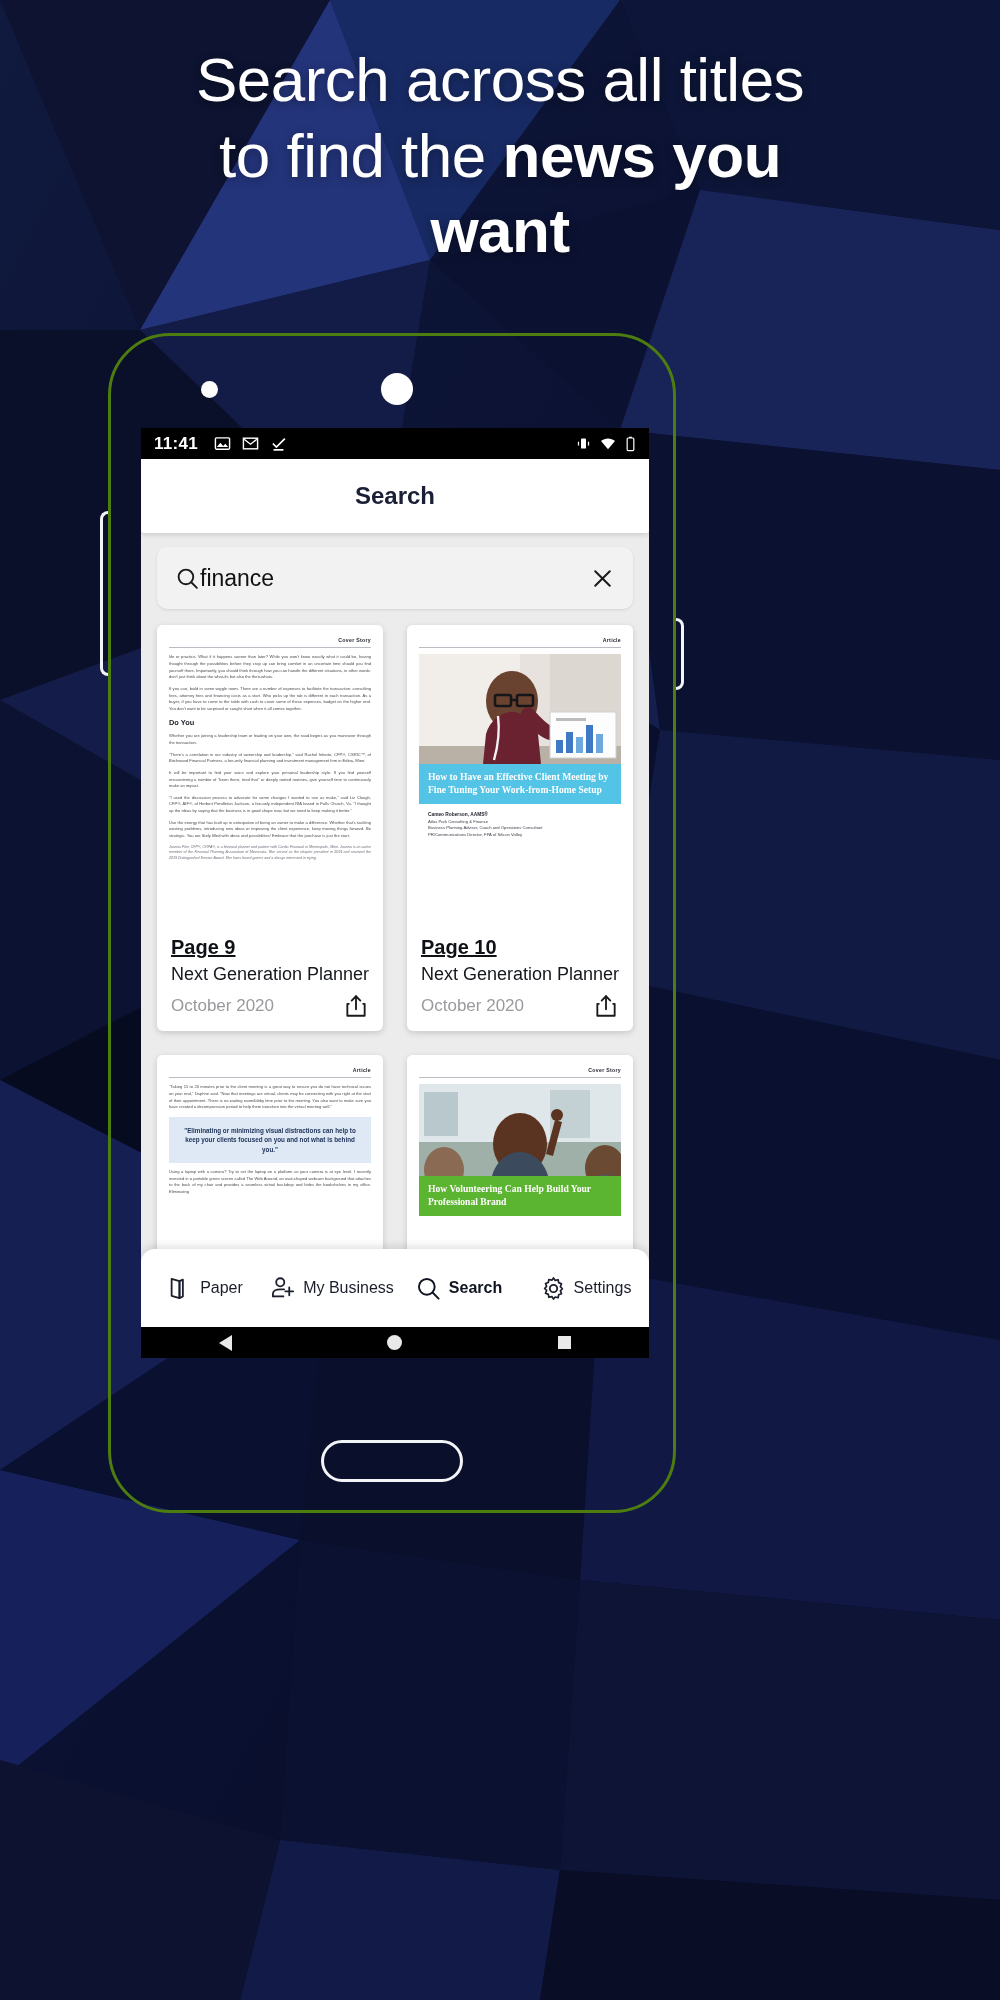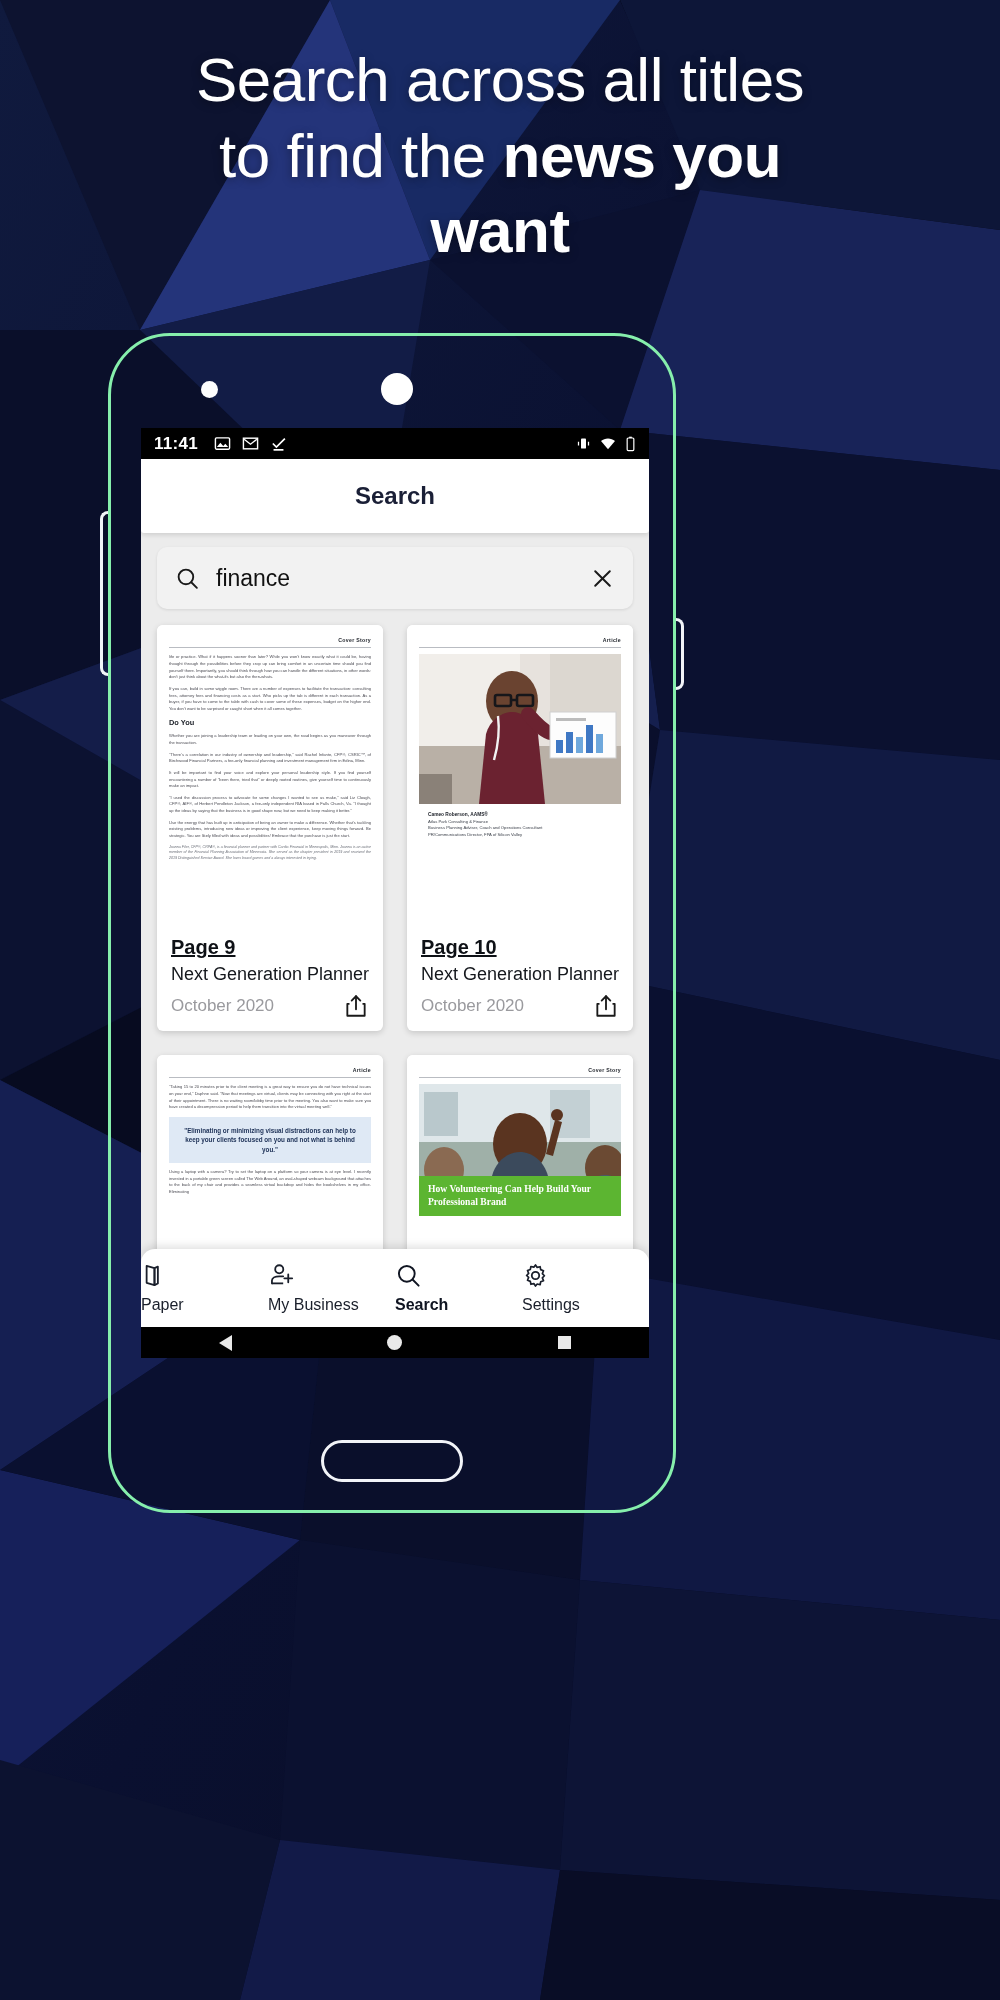--- a/index.html
+++ b/index.html
@@ -26,21 +26,21 @@
     letter-spacing: -0.5px;
     text-shadow: 0 2px 10px rgba(0,0,0,.35);
   }
   .headline b { font-weight: 700; }
 
   
   .phone {
     position: absolute;
     left: 108px; top: 333px;
     width: 568px; height: 1180px;
-    border: 3px solid #86efac;
+    border: 3px solid #4d7c0f;
     border-radius: 62px;
     background: transparent;
   }
   .phone-cam-small {
     position: absolute; left: 90px; top: 45px;
     width: 17px; height: 17px; border-radius: 50%;
     background: #fdfdfd;
   }
   .phone-cam-big {
     position: absolute; left: 270px; top: 37px;
@@ -102,21 +102,21 @@
   
   .searchbar {
     background: #f2f2f2;
     border-radius: 10px;
     height: 62px;
     display: flex; align-items: center;
     padding: 0 18px;
     box-shadow: 0 1px 3px rgba(0,0,0,.10);
   }
   .searchbar .q-txt {
-    flex: 1; margin-left: 16px;
+    flex: 1; 
     font-size: 23px; color: #111; font-weight: 400;
   }
 
   
   .grid {
     margin-top: 16px;
     display: grid;
     grid-template-columns: 1fr 1fr;
     gap: 24px;
   }
@@ -176,22 +176,22 @@
   .bottom-nav {
     position: absolute; left: 0; right: 0; bottom: 31px;
     height: 78px;
     background: #fff;
     border-radius: 14px 14px 0 0;
     display: flex; align-items: center;
     box-shadow: 0 -3px 9px rgba(0,0,0,.12);
     z-index: 9;
   }
   .nav-item {
-    flex: 1; display: flex; flex-direction: column;
-    justify-content: center; gap: 7px;
+    flex: 1; display: flex; flex-direction: row;
+    align-items: center; justify-content: center; gap: 7px;
     color: #1a1f2b;
   }
   .nav-label { font-size: 16px; }
   .nav-item.active .nav-label { font-weight: 700; color: #101522; }
 
   
   .android-nav {
     position: absolute; left: 0; right: 0; bottom: 0;
     height: 31px; background: #000;
     display: flex; align-items: center; justify-content: space-around;
@@ -357,20 +357,21 @@
                 <path d="M128 60c7 8 14 16 22 19" stroke="#6b2230" stroke-width="14" fill="none" stroke-linecap="round"></path>
                 <rect x="150" y="58" width="66" height="46" fill="#fdfdfd" stroke="#cfcfcf"></rect>
                 <rect x="156" y="86" width="7" height="13" fill="#3f78c4"></rect>
                 <rect x="166" y="78" width="7" height="21" fill="#3f78c4"></rect>
                 <rect x="176" y="83" width="7" height="16" fill="#6fa8dc"></rect>
                 <rect x="186" y="71" width="7" height="28" fill="#3f78c4"></rect>
                 <rect x="196" y="80" width="7" height="19" fill="#6fa8dc"></rect>
                 <rect x="156" y="64" width="30" height="3" fill="#bcbcbc"></rect>
                 <rect x="0" y="120" width="52" height="30" fill="#8a8178"></rect>
               </svg>
+              <div class="cap-blue">How to Have an Effective Client Meeting by Fine Tuning Your Work-from-Home Setup</div>
             </div>
             <div class="byline">
               <b>Cameo Roberson, AAMS®</b><br>
               <span>Atlas Park Consulting &amp; Finance</span><br>
               <span>Business Planning Adviser, Coach and Operations Consultant</span><br>
               <span>PR/Communications Director, FPA of Silicon Valley</span>
             </div>
           </div>
           <div class="card-meta">
             <div class="meta-page">Page 10</div>

